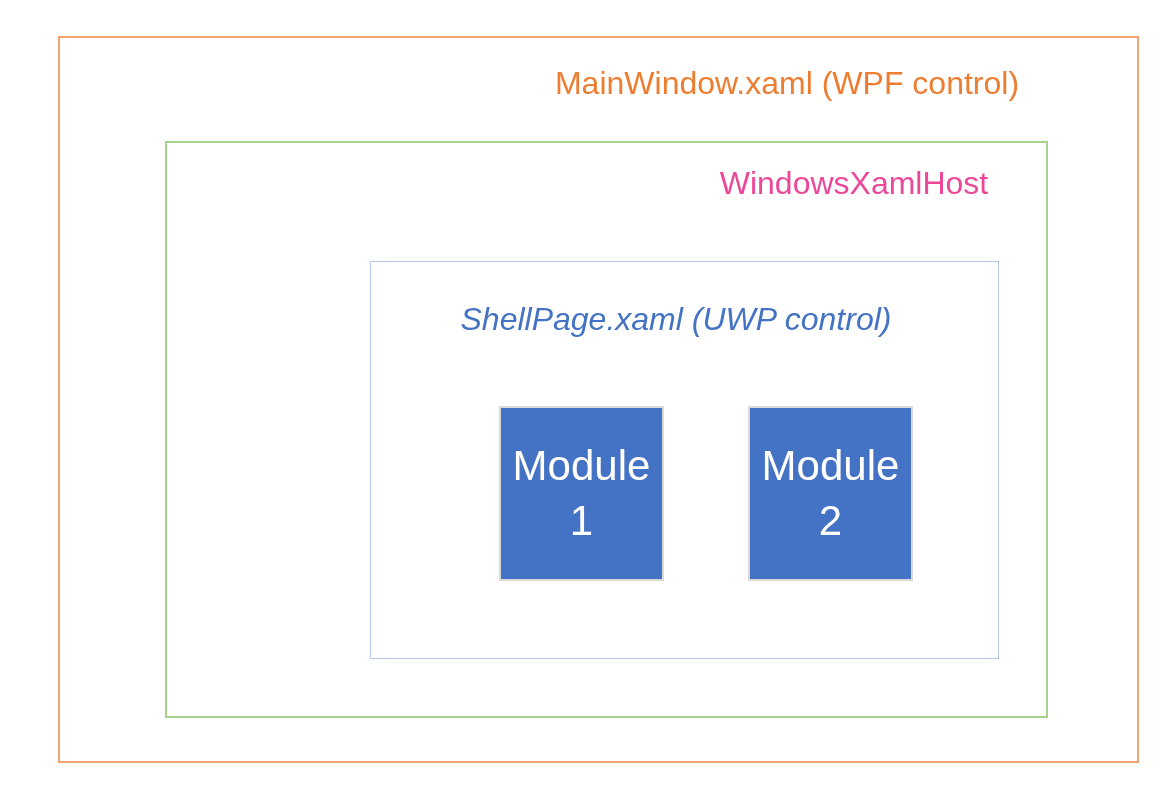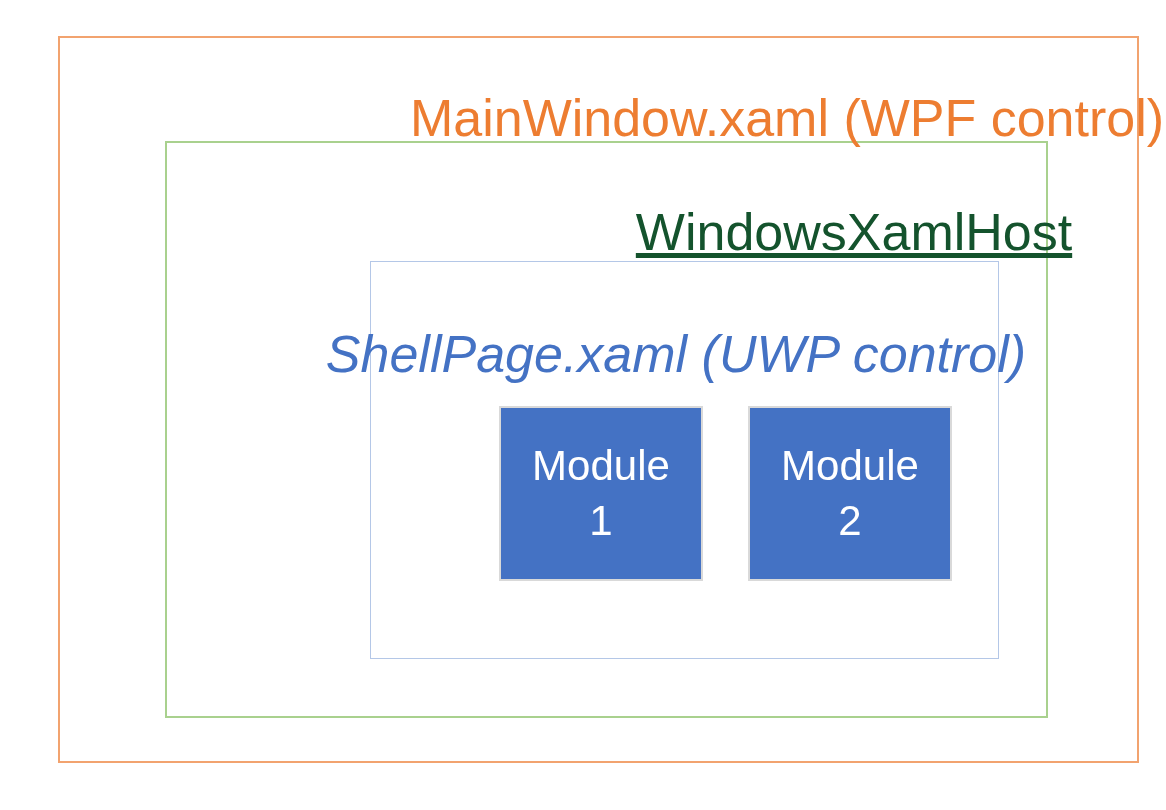--- a/index.html
+++ b/index.html
@@ -32,42 +32,40 @@
   }
   .shellpage-box {
     left: 370px; top: 261px;
     width: 629px; height: 398px;
     border: 1.5px solid #B4C7E7;
   }
   .box-label {
     position: absolute;
     white-space: nowrap;
     transform: translateX(-50%);
-    font-size: 52px;
+    font-size: 32px;
     line-height: 1.1;
-    margin-top: 24px;
   }
   .mainwindow-label {
     left: 787px; top: 66px;
     color: #ED7D31;
   }
   .xamlhost-label {
-    left: 854px; top: 180px;
-    color: #14532d;
-    text-decoration: underline;
+    left: 854px; top: 166px;
+    color: #ec4899;
   }
   .shellpage-label {
     left: 676px; top: 302px;
     color: #4472C4;
     font-style: italic;
   }
   .module-box {
     position: absolute;
     top: 406px;
-    width: 204px; height: 175px;
+    width: 165px; height: 175px;
     background: #4472C4;
     border: 2px solid #D9D9D9;
     box-sizing: border-box;
     display: flex;
     flex-direction: column;
     align-items: center;
     justify-content: center;
     color: #ffffff;
     font-size: 42px;
     line-height: 1.3;

